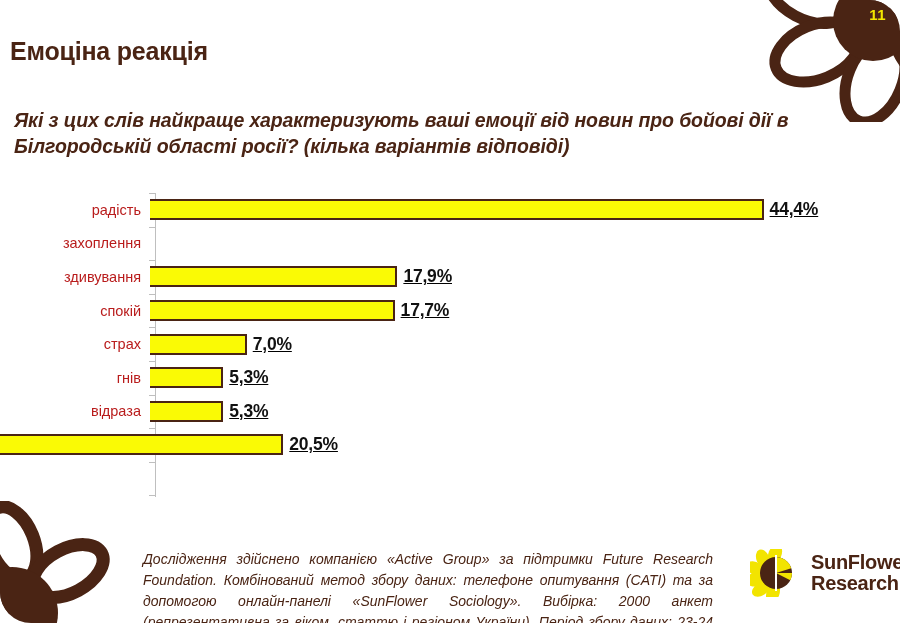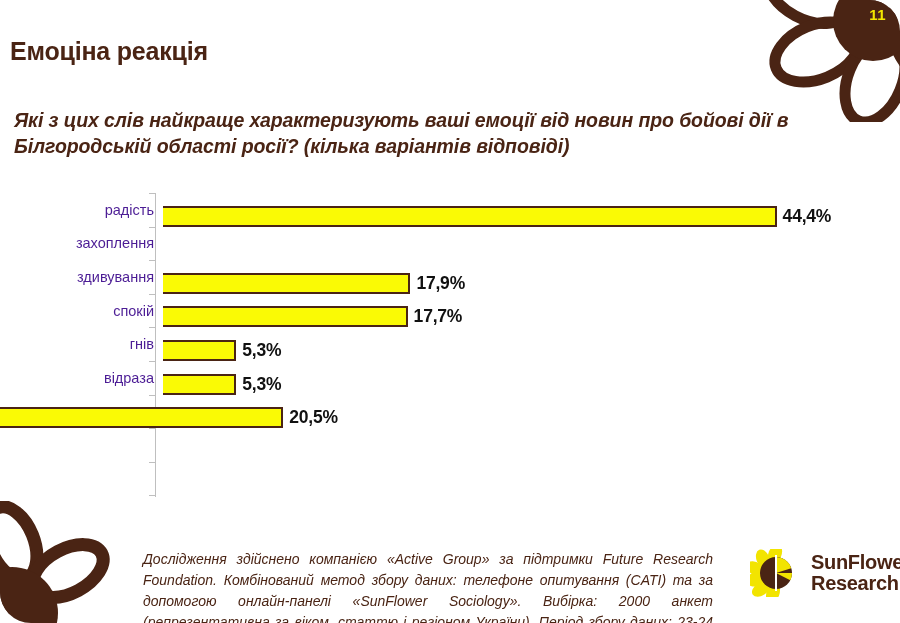--- a/index.html
+++ b/index.html
@@ -47,34 +47,34 @@
   .chart{
     position:absolute;left:0;top:193px;width:900px;height:340px;
   }
   .chart-rows{position:relative;margin-left:0;}
   .row{
     position:relative;
     height:33.6px;
     display:flex;align-items:center;
   }
   .cat-label{
-    width:163px;
+    width:150px;
     text-align:right;
     padding-right:9px;
     box-sizing:border-box;
     font-size:14.5px;
-    color:#4c1d95;
+    color:#b91c1c;
     font-family:"Liberation Sans", sans-serif;
     white-space:nowrap;
   }
   .bar-area{
     flex:1;
     position:relative;
     height:100%;
-    display:flex;align-items:flex-end;
+    display:flex;align-items:center;text-decoration:underline;
   }
   .bar{
     height:21px;
     background:#FAFA05;
     border:2.5px solid #4A2414;
     box-sizing:border-box;
     border-left:none;
     margin-left:0;
   }
   .bar-value{
@@ -168,20 +168,27 @@
           <div class="bar-area">
             <div class="bar" style="width: 247.378px; background: rgb(250, 250, 5); border-color: rgb(74, 36, 20);"></div>
             <div class="bar-value">17,9%</div>
           </div>
         </div>
         <div class="row">
           <div class="cat-label">спокій</div>
           <div class="bar-area">
             <div class="bar" style="width: 244.614px; background: rgb(250, 250, 5); border-color: rgb(74, 36, 20);"></div>
             <div class="bar-value">17,7%</div>
+          </div>
+        </div>
+        <div class="row">
+          <div class="cat-label">страх</div>
+          <div class="bar-area">
+            <div class="bar" style="width: 96.74px; background: rgb(250, 250, 5); border-color: rgb(74, 36, 20);"></div>
+            <div class="bar-value">7,0%</div>
           </div>
         </div>
         <div class="row">
           <div class="cat-label">гнів</div>
           <div class="bar-area">
             <div class="bar" style="width: 73.246px; background: rgb(250, 250, 5); border-color: rgb(74, 36, 20);"></div>
             <div class="bar-value">5,3%</div>
           </div>
         </div>
         <div class="row">

